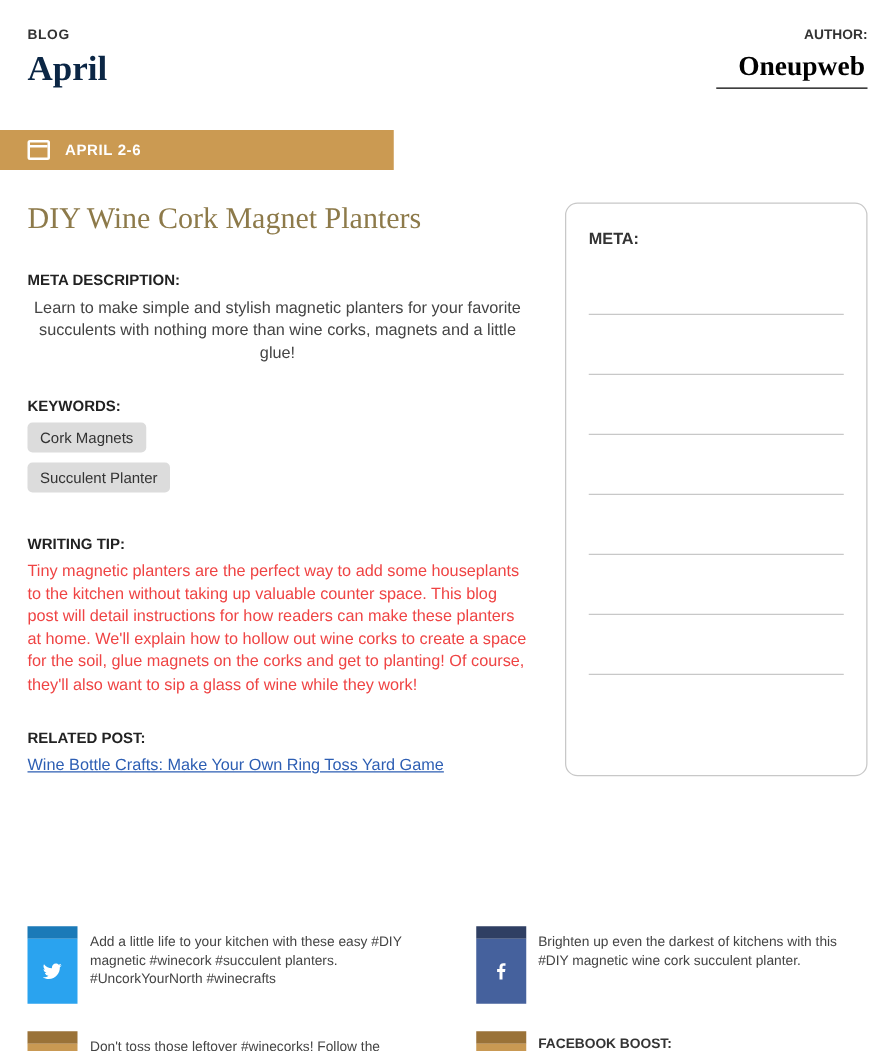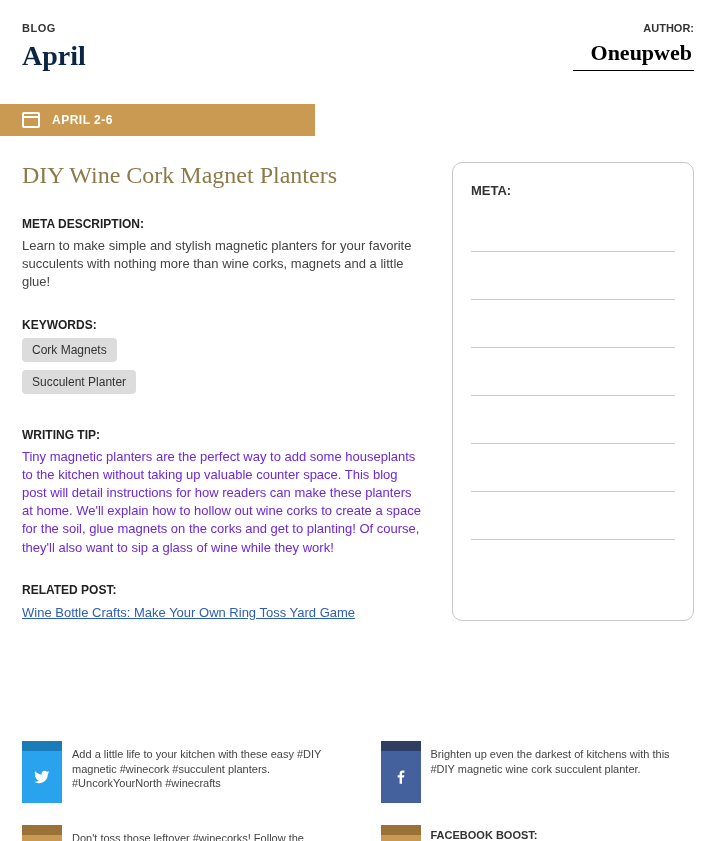--- a/index.html
+++ b/index.html
@@ -13,23 +13,23 @@
 .author-label { font-size: 11px; font-weight: bold; color: #333; }
 .brand-wrap { border-bottom: 1px solid #000; padding-bottom: 4px; margin-top: 6px; display: inline-block; }
 .brand { font-family: Georgia, 'Times New Roman', serif; font-size: 22px; font-weight: bold; color: #000; padding-left: 18px; padding-right: 2px; }
 .date-bar { background: #CB9A52; color: #fff; height: 32px; display: flex; align-items: center; width: 315px; margin-top: 32px; margin-left: -22px; padding-left: 22px; font-size: 12px; font-weight: bold; letter-spacing: .5px; }
 .date-bar .cal { width: 18px; height: 16px; border: 2px solid #fff; border-radius: 2px; margin-right: 12px; position: relative; }
 .date-bar .cal:before { content: ""; position: absolute; top: 2px; left: 0; right: 0; height: 2px; background: #fff; }
 .maincols { display: flex; margin-top: 26px; gap: 30px; }
 .leftcol { flex: 0 0 400px; }
 .title { font-family: Georgia, 'Times New Roman', serif; font-size: 24px; color: #8d7a4a; margin-bottom: 28px; }
 .sec-label { font-size: 12px; font-weight: bold; color: #222; margin-bottom: 6px; }
-.meta-text { font-size: 13px; line-height: 1.4; color: #444; margin-bottom: 26px; }
+.meta-text { font-size: 13px; line-height: 1.4; color: #444; margin-bottom: 26px; text-align: center; }
 .kw { display: inline-block; background: #dcdcdc; color: #333; font-size: 12px; padding: 5px 10px; border-radius: 4px; margin-right: 4px; margin-bottom: 8px; }
-.tip-text { font-size: 13px; line-height: 1.4; color: #6d28d9; margin-bottom: 26px; }
+.tip-text { font-size: 13px; line-height: 1.4; color: #ef4444; margin-bottom: 26px; }
 .related a { color: #2d5eb3; text-decoration: underline; font-size: 13px; }
 .notes { flex: 1; border: 1px solid #c8c8c8; border-radius: 10px; padding: 20px 18px; min-height: 390px; }
 .notes-label { font-size: 13px; font-weight: bold; margin-bottom: 24px; }
 .nline { border-bottom: 1px solid #c8c8c8; height: 30px; margin-bottom: 18px; }
 .social-row { display: flex; gap: 45px; margin-top: 120px; }
 .social { flex: 1; display: flex; }
 .sbar { width: 40px; display: flex; flex-direction: column; }
 .thinbar { height: 10px; }
 .sicon { flex: 1; display: flex; align-items: center; justify-content: center; min-height: 52px; }
 .sicon svg { width: 16px; height: 16px; fill: #fff; }

